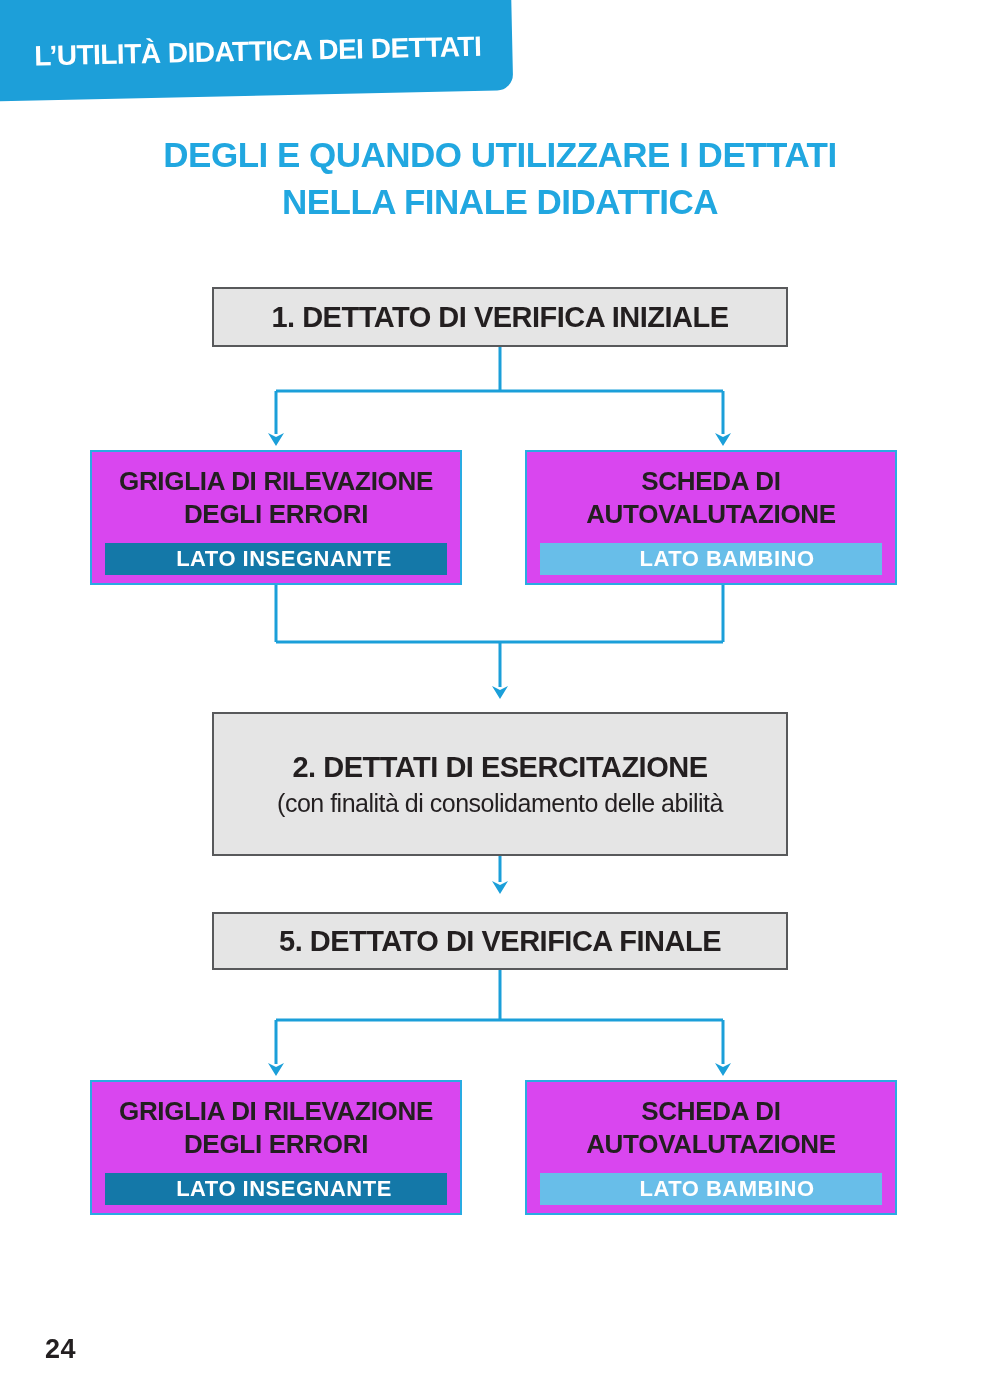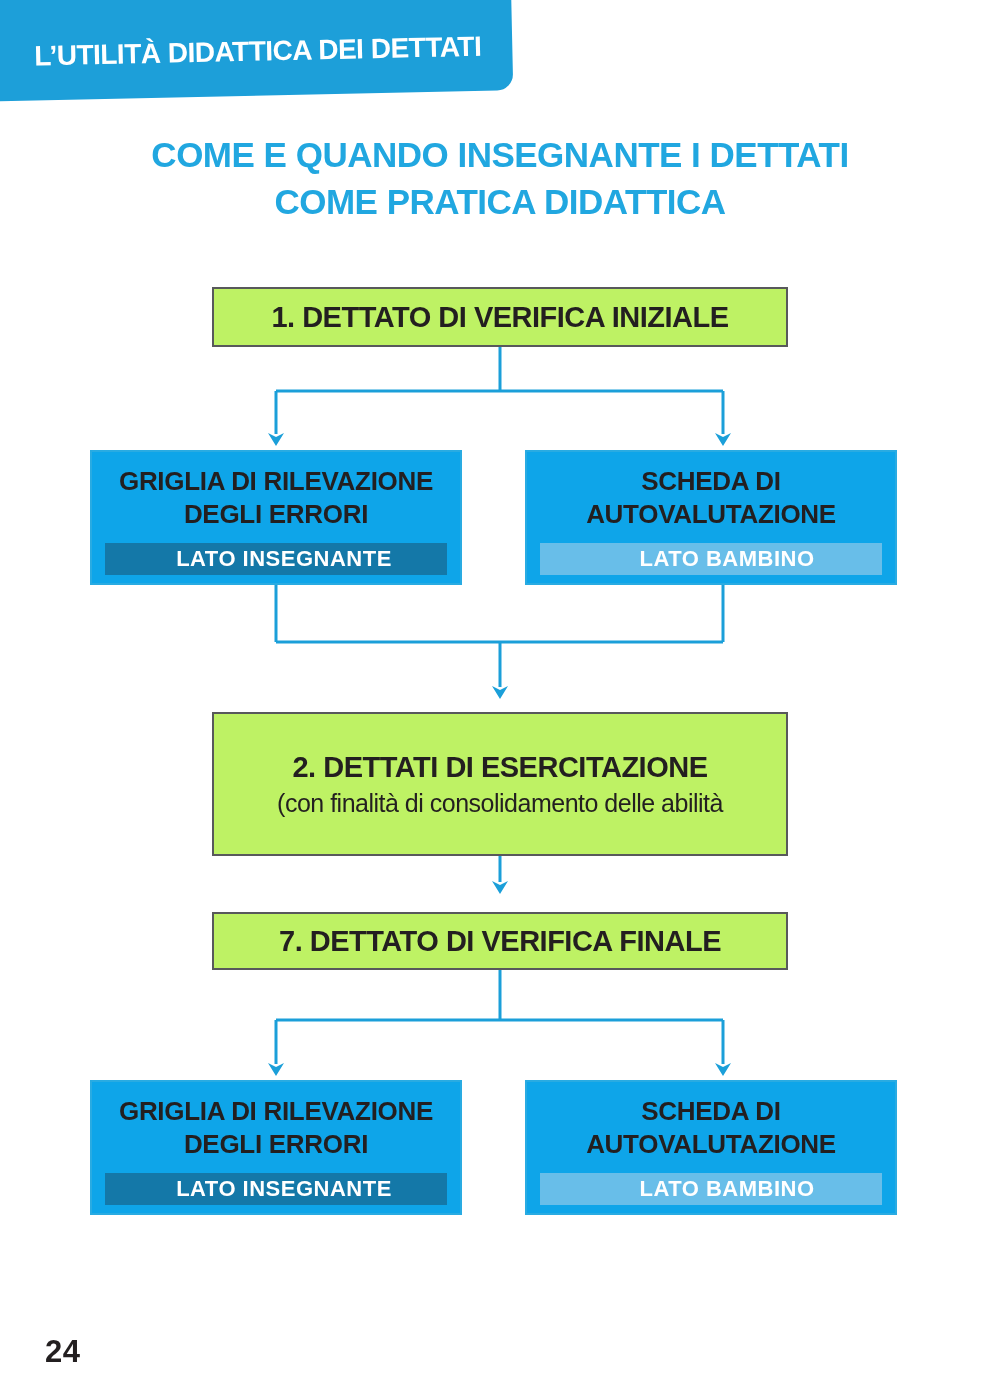--- a/index.html
+++ b/index.html
@@ -29,54 +29,54 @@
     text-align:center; color:#21A7E0; font-weight:bold;
     font-size:35px; letter-spacing:-0.5px; line-height:47px;
   }
 
   
   .connectors { position:absolute; left:0; top:0; pointer-events:none; }
 
   
   .stepbox {
     position:absolute; left:212px; width:576px;
-    background:#bef264; border:2px solid #58595B;
+    background:#e5e5e5; border:2px solid #58595B;
     display:flex; flex-direction:column; align-items:center; justify-content:center;
     text-align:center; color:#231F20;
   }
   .stepbox .step-label { font-weight:bold; font-size:29px; letter-spacing:-0.5px; }
   .stepbox .step-sub { font-weight:normal; font-size:25px; letter-spacing:-0.5px; line-height:29px; margin-top:5px; }
   #step1 { top:287px; height:60px; }
   #step2 { top:712px; height:144px; }
   #step3 { top:912px; height:58px; }
 
   
   .sidebox {
     position:absolute; width:372px; height:135px; top:450px;
-    background:#0ea5e9; border:2px solid #29ABE2;
+    background:#d946ef; border:2px solid #29ABE2;
     text-align:center; color:#231F20;
   }
   .sidebox.row2 { top:1080px; }
   .sidebox.left { left:90px; }
   .sidebox.right { left:525px; }
   .sidebox .side-label {
     margin-top:13px; font-weight:bold; font-size:26px;
     letter-spacing:-0.3px; line-height:33px;
   }
   .tagbar {
     position:absolute; left:13px; right:13px; bottom:8px; height:32px;
     display:flex; align-items:center; justify-content:center;
     color:#ffffff; font-weight:bold; font-size:22px; letter-spacing:0.5px;
   }
   .tagbar.teacher { background:#1478A8;padding-left:16px; }
   .tagbar.child  { background:#68BEE9;padding-left:32px; }
 
   .page-number {
     position:absolute; left:45px; top:1334px;
-    font-size:31px; font-weight:bold; color:#231F20; letter-spacing:0.5px;
+    font-size:27px; font-weight:bold; color:#231F20; letter-spacing:0.5px;
   }
 </style>
 </head>
 <body>
 
 <div class="page">
 
   <svg class="connectors" width="1000" height="1400" viewBox="0 0 1000 1400">
     <g stroke="#1B9FD9" stroke-width="3" fill="none">
       <path d="M500,347 L500,391 M276,391 L723,391 M276,391 L276,434 M723,391 L723,434"></path>
@@ -92,22 +92,22 @@
       <polygon points="268,1063 276,1067 284,1063 276,1076"></polygon>
       <polygon points="715,1063 723,1067 731,1063 723,1076"></polygon>
     </g>
   </svg>
 
   <div class="ribbon">
     <span class="ribbon-text">L’UTILITÀ DIDATTICA DEI DETTATI</span>
   </div>
 
   <div class="title">
-    <span>COME E QUANDO INSEGNANTE I DETTATI</span><br>
-    <span>COME PRATICA DIDATTICA</span>
+    <span>DEGLI E QUANDO UTILIZZARE I DETTATI</span><br>
+    <span>NELLA FINALE DIDATTICA</span>
   </div>
 
   <div class="stepbox" id="step1">
     <div class="step-label">1. DETTATO DI VERIFICA INIZIALE</div>
   </div>
 
   <div class="sidebox left">
     <div class="side-label">
       <span>GRIGLIA DI RILEVAZIONE</span><br>
       <span>DEGLI ERRORI</span>
@@ -128,21 +128,21 @@
   </div>
 
   <div class="stepbox" id="step2">
     <div class="step-label">2. DETTATI DI ESERCITAZIONE</div>
     <div class="step-sub">
       <span>(con finalità di consolidamento delle abilità</span><br>
     </div>
   </div>
 
   <div class="stepbox" id="step3">
-    <div class="step-label">7. DETTATO DI VERIFICA FINALE</div>
+    <div class="step-label">5. DETTATO DI VERIFICA FINALE</div>
   </div>
 
   <div class="sidebox left row2">
     <div class="side-label">
       <span>GRIGLIA DI RILEVAZIONE</span><br>
       <span>DEGLI ERRORI</span>
     </div>
     <div class="tagbar teacher">
       <span>LATO INSEGNANTE</span>
     </div>

